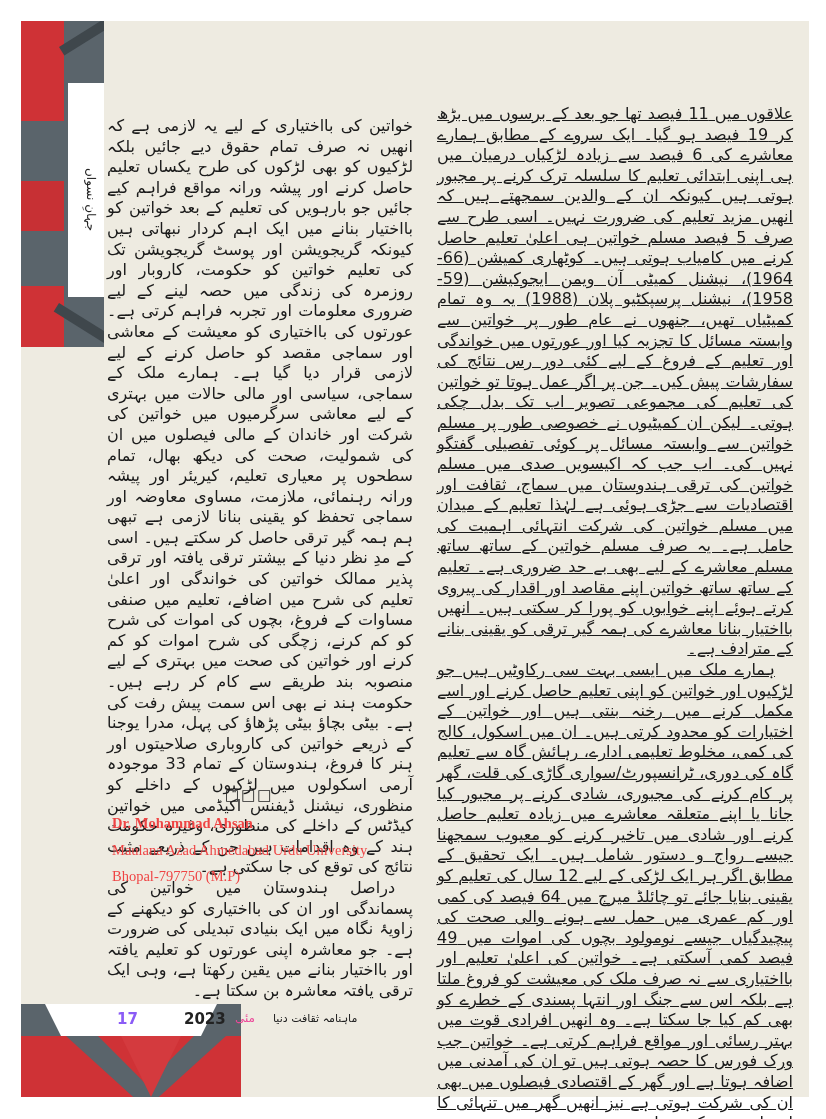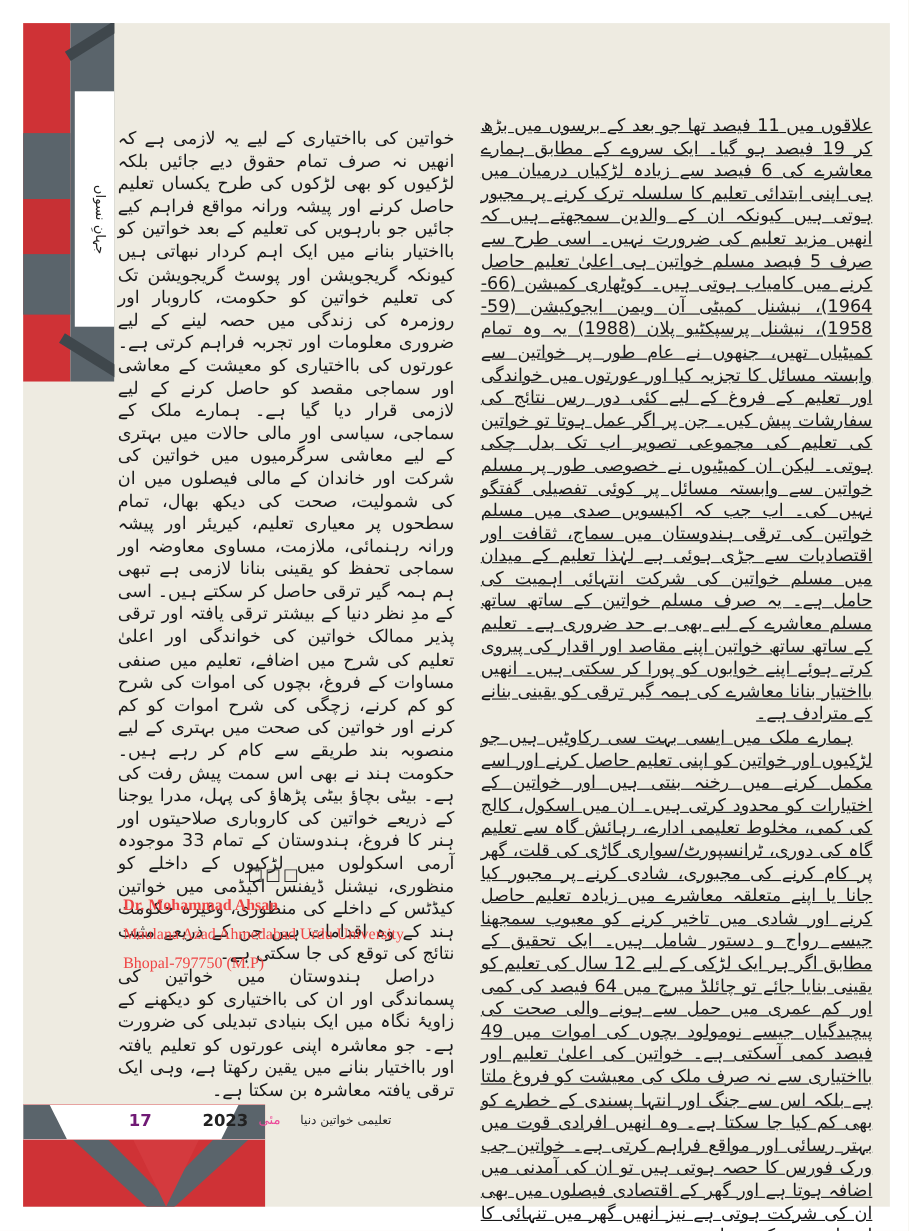--- a/index.html
+++ b/index.html
@@ -27,21 +27,21 @@
   .author .name{font-weight:bold;}
   
   .footer{position:absolute;left:21px;top:1004px;width:220px;height:93px;overflow:hidden;background:#cf3236;}
   .footer .white{position:absolute;left:0;top:0;width:220px;height:32px;background:#ffffff;}
   .footer .g-left{position:absolute;left:0;top:0;width:40px;height:32px;background:#5a646b;clip-path:polygon(0 0,60% 0,100% 100%,0 100%);}
   .footer .g-right{position:absolute;right:0;top:0;width:40px;height:32px;background:#5a646b;clip-path:polygon(40% 0,100% 0,100% 100%,0 100%);}
   .footer .v{position:absolute;left:45px;top:32px;width:160px;height:61px;background:#5a646b;clip-path:polygon(0 0,20% 0,58% 100%,42% 100%);}
   .footer .v2{position:absolute;left:45px;top:32px;width:160px;height:61px;background:#5a646b;clip-path:polygon(80% 0,100% 0,58% 100%,42% 100%);}
   .footer .vline{position:absolute;left:100px;top:32px;width:60px;height:61px;background:#d43a3e;clip-path:polygon(0 0,100% 0,50% 100%);}
   .footer-text{position:absolute;left:21px;top:1004px;width:220px;height:32px;display:flex;align-items:center;font-family:"DejaVu Sans",sans-serif;}
-  .pg{position:absolute;left:96px;top:6px;font-weight:bold;font-size:15px;color:#701a75;}
+  .pg{position:absolute;left:96px;top:6px;font-weight:bold;font-size:15px;color:#8b5cf6;}
   .yr{position:absolute;left:163px;top:6px;font-weight:bold;font-size:15px;color:#222;}
   .mo{position:absolute;left:214px;top:7px;font-size:12px;color:#ec4899;direction:rtl;}
   .mag{position:absolute;left:252px;top:8px;font-size:11px;color:#222;direction:rtl;white-space:nowrap;}
 </style>
 </head>
 <body>
 
 <div class="page"></div>
 
 <div class="strip">
@@ -79,14 +79,14 @@
   <div class="v2"></div>
   <div class="vline"></div>
   <div class="white"></div>
   <div class="g-left"></div>
   <div class="g-right"></div>
 </div>
 <div class="footer-text">
   <span class="pg">17</span>
   <span class="yr">2023</span>
   <span class="mo">مئی</span>
-  <span class="mag">تعلیمی خواتین دنیا</span>
+  <span class="mag">ماہنامہ ثقافت دنیا</span>
 </div>
 
 </body></html>

